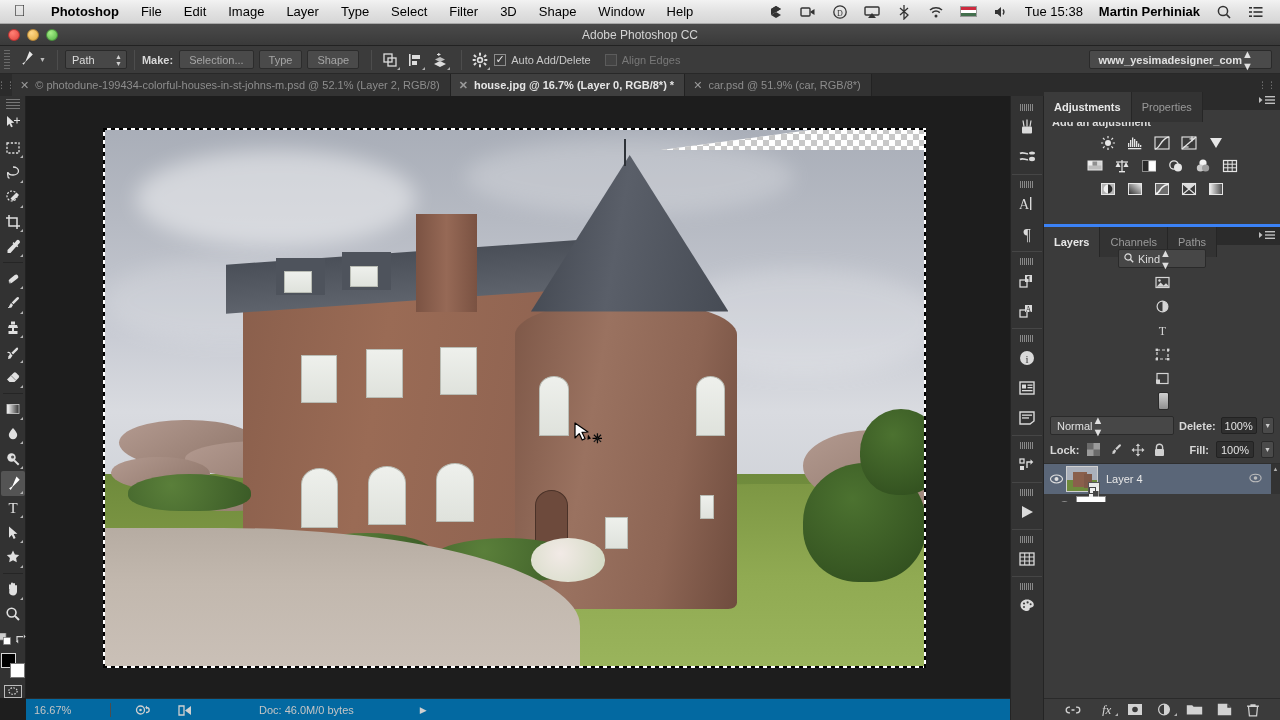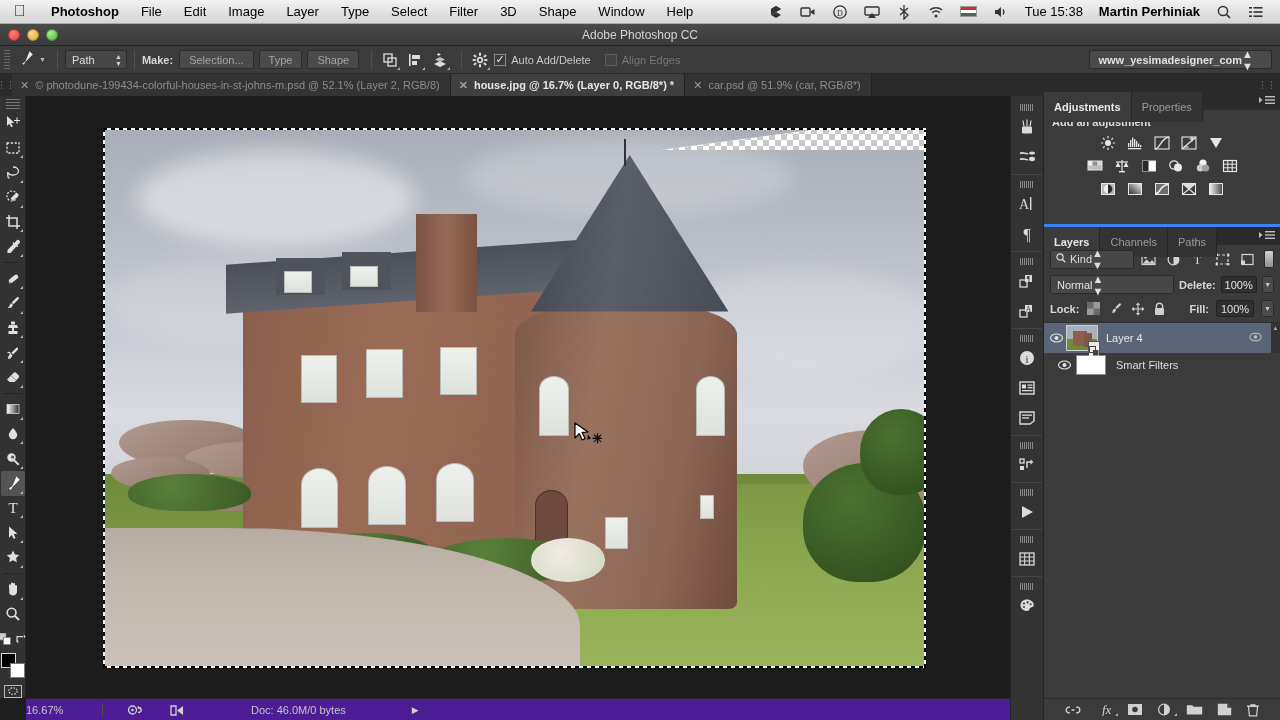--- a/index.html
+++ b/index.html
@@ -208,22 +208,22 @@
     position:absolute; top:0; height:100%; width: 2px;
     background: repeating-linear-gradient(to bottom, #000 0 4px, #fff 4px 8px);
   }
 
   
   .ps-cursor { position: absolute; left: 546px; top: 325px; width: 26px; height: 26px; pointer-events: none; }
 
   
   .statusbar {
     position: absolute; left: 26px; top: 698px; width: 984px; height: 22px;
-    background: #4c1d95; border-top: 1px solid #2a2a2a;
-    display: flex; align-items: center; font-size: 11px; color: #c5c5c5; gap: 24px; 
+    background: #0369a1; border-top: 1px solid #2a2a2a;
+    display: flex; align-items: center; font-size: 11px; color: #c5c5c5; gap: 24px; padding-left: 8px;
   }
   .zoom-val { width: 52px; }
   .sb-sep { width: 1px; height: 14px; background: #2a2a2a; border-right: 1px solid #4d4d4d; }
   .sb-icon { display:flex; align-items:center; color:#d0d0d0; font-size:12px; }
   .doc-info { margin-left: 40px; }
   .sb-play { margin-left: 42px; font-size: 9px; color:#d0d0d0; }
 
   
   .icon-rail {
     position: absolute; top: 96px; left: 1010px; width: 34px; height: 624px;
@@ -250,21 +250,21 @@
   .adj-title { font-size: 11px; font-weight: bold; color: #ddd; margin-bottom: 6px; }
   .adj-rows { display: flex; flex-direction: column; gap: 5px; align-items: center; }
   .adj-row { display: flex; gap: 7px; }
   .adj-ic {
     width: 20px; height: 18px; display:flex; align-items:center; justify-content:center;
     color: #dcdcdc; font-size: 12px;
   }
   .adj-ic svg { display:block; }
 
   .layers-panel { margin-top: 18px; border-top: 3px solid #3b82f6; }
-  .lay-row { display:flex; align-items:center; gap: 4px; padding: 4px 6px; }
+  .lay-row { display:flex; align-items:center; gap: 4px; padding: 4px 6px; flex-direction: column; }
   .lay-search {
     background: #474747; border: 1px solid #2a2a2a; border-radius: 2px; height: 19px;
     display:flex; align-items:center; padding: 0 16px 0 5px; position:relative;
     width: 88px; font-size: 11px; color:#ddd;
   }
   .filter-ic { width: 22px; height: 20px; display:flex; align-items:center; justify-content:center;
      color:#d5d5d5; font-size: 12px; }
   .filter-toggle { width: 11px; height: 18px; background: linear-gradient(to bottom,#d0d0d0,#8f8f8f);
      border: 1px solid #2a2a2a; border-radius: 2px; margin-left: 2px; }
   .blend-row { display:flex; align-items:center; gap: 5px; padding: 2px 6px 3px 6px; }

